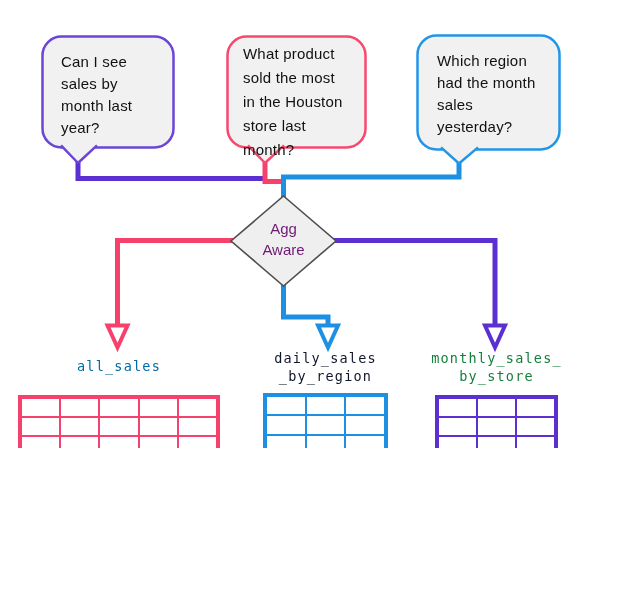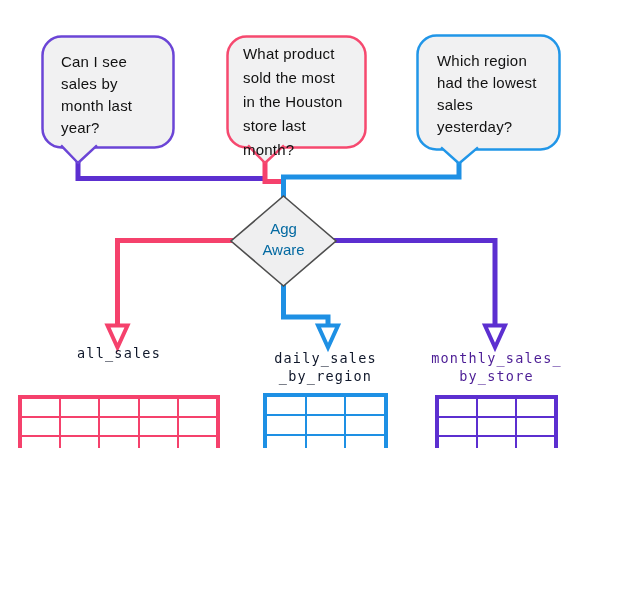--- a/index.html
+++ b/index.html
@@ -2,21 +2,21 @@
 <html><head>
 <meta charset="utf-8">
 <style>
   html,body{margin:0;padding:0;background:#ffffff;}
   #canvas{position:relative;width:634px;height:448px;background:#ffffff;overflow:hidden;
           font-family:"Liberation Sans","DejaVu Sans",sans-serif;}
   #wires{position:absolute;left:0;top:0;width:634px;height:610px;}
   .overlay{position:absolute;white-space:pre-line;}
   .bubble-text{color:#111111;font-size:15px;line-height:22px;letter-spacing:.2px;}
   .bt2{line-height:24px;}
-  .diamond-label{color:#0369a1;font-size:15px;line-height:20.5px;text-align:center;}
+  .diamond-label{color:#701a75;font-size:15px;line-height:20.5px;text-align:center;}
   .tbl-label{font-family:"DejaVu Sans Mono","Liberation Mono",monospace;
              font-size:13.5px;line-height:18px;letter-spacing:1.2px;text-align:center;}
   .agg-table{position:absolute;display:grid;grid-auto-rows:1fr;gap:2.2px;
              padding:2px;border:2.3px solid;box-sizing:border-box;}
   .agg-table div{background:#ffffff;}
 </style>
 </head>
 <body>
 
 <div id="canvas">
@@ -47,31 +47,31 @@
   <div class="overlay bubble-text" style="left:61px;top:51px;width:104px;">Can I see
 sales by
 month last
 year?</div>
   <div class="overlay bubble-text bt2" style="left:243px;top:42px;width:118px;">What product
 sold the most
 in the Houston
 store last
 month?</div>
   <div class="overlay bubble-text" style="left:437px;top:50px;width:116px;">Which region
-had the lowest
+had the month
 sales
 yesterday?</div>
 
   <div class="overlay diamond-label" style="left:243px;top:219px;width:81px;">Agg
 Aware</div>
 
-  <div class="overlay tbl-label" style="left: 18px; top: 344px; width: 202px; color: #0f172a;">all_sales</div>
+  <div class="overlay tbl-label" style="left: 18px; top: 357px; width: 202px; color: #0369a1;">all_sales</div>
   <div class="overlay tbl-label" style="left: 256px; top: 349px; width: 139px; color: #0f172a;">daily_sales
 _by_region</div>
-  <div class="overlay tbl-label" style="left: 427px; top: 349px; width: 139px; color: #4c1d95;">monthly_sales_
+  <div class="overlay tbl-label" style="left: 427px; top: 349px; width: 139px; color: #15803d;">monthly_sales_
 by_store</div>
 
   <div class="agg-table" style="left: 18px; top: 395px; width: 202px; height: 195px; grid-template-columns: repeat(5, 1fr); background: rgb(245, 65, 108); border-color: rgb(245, 65, 108);">
       <div></div>
       <div></div>
       <div></div>
       <div></div>
       <div></div>
       <div></div>
       <div></div>

